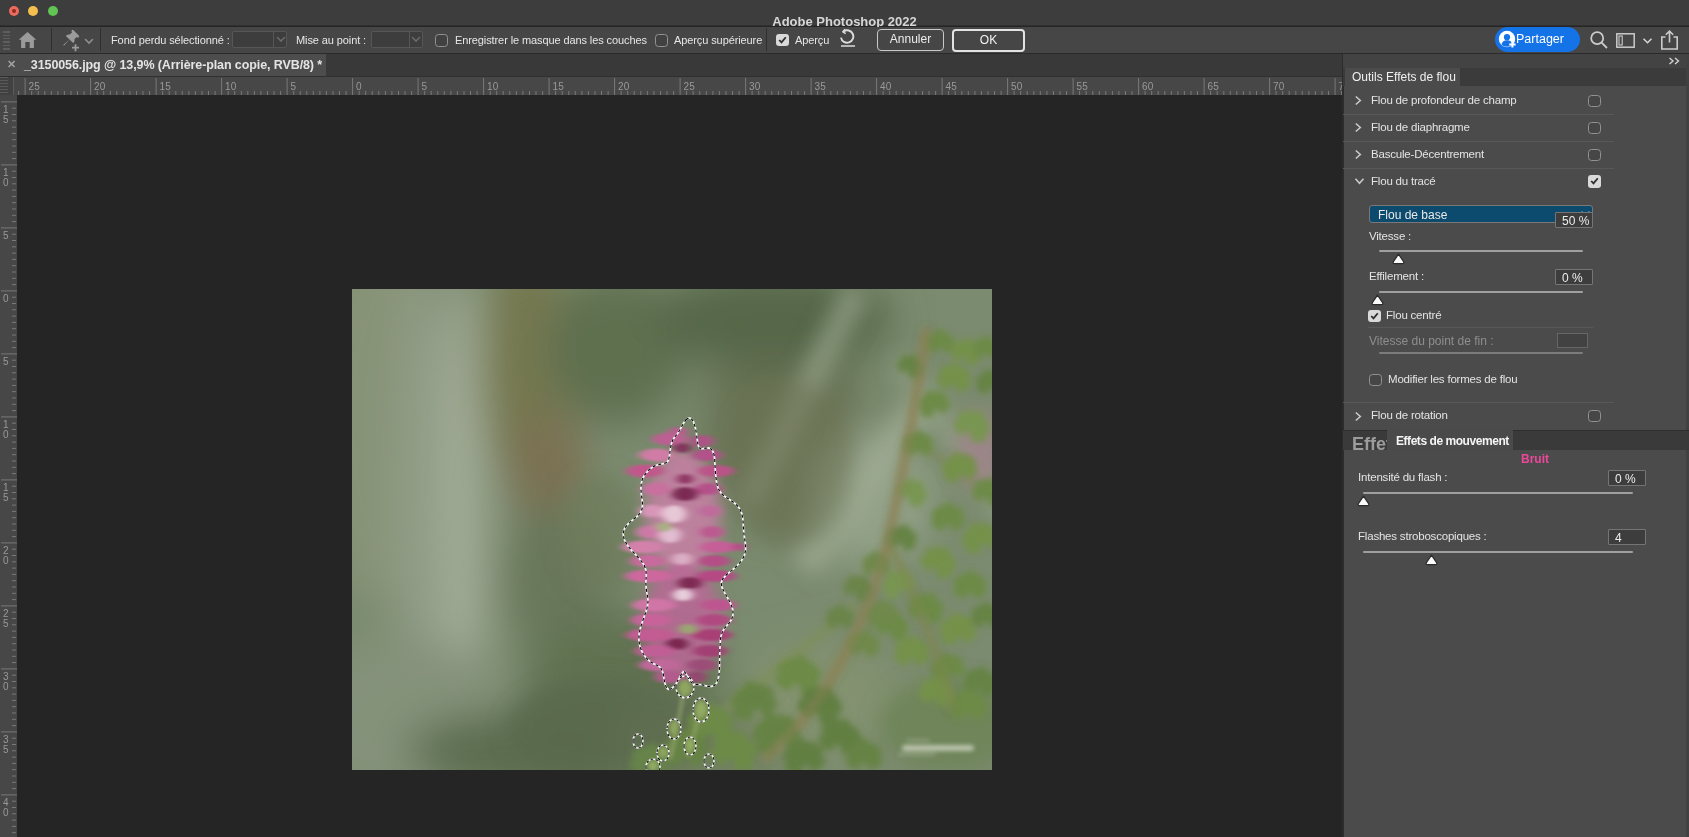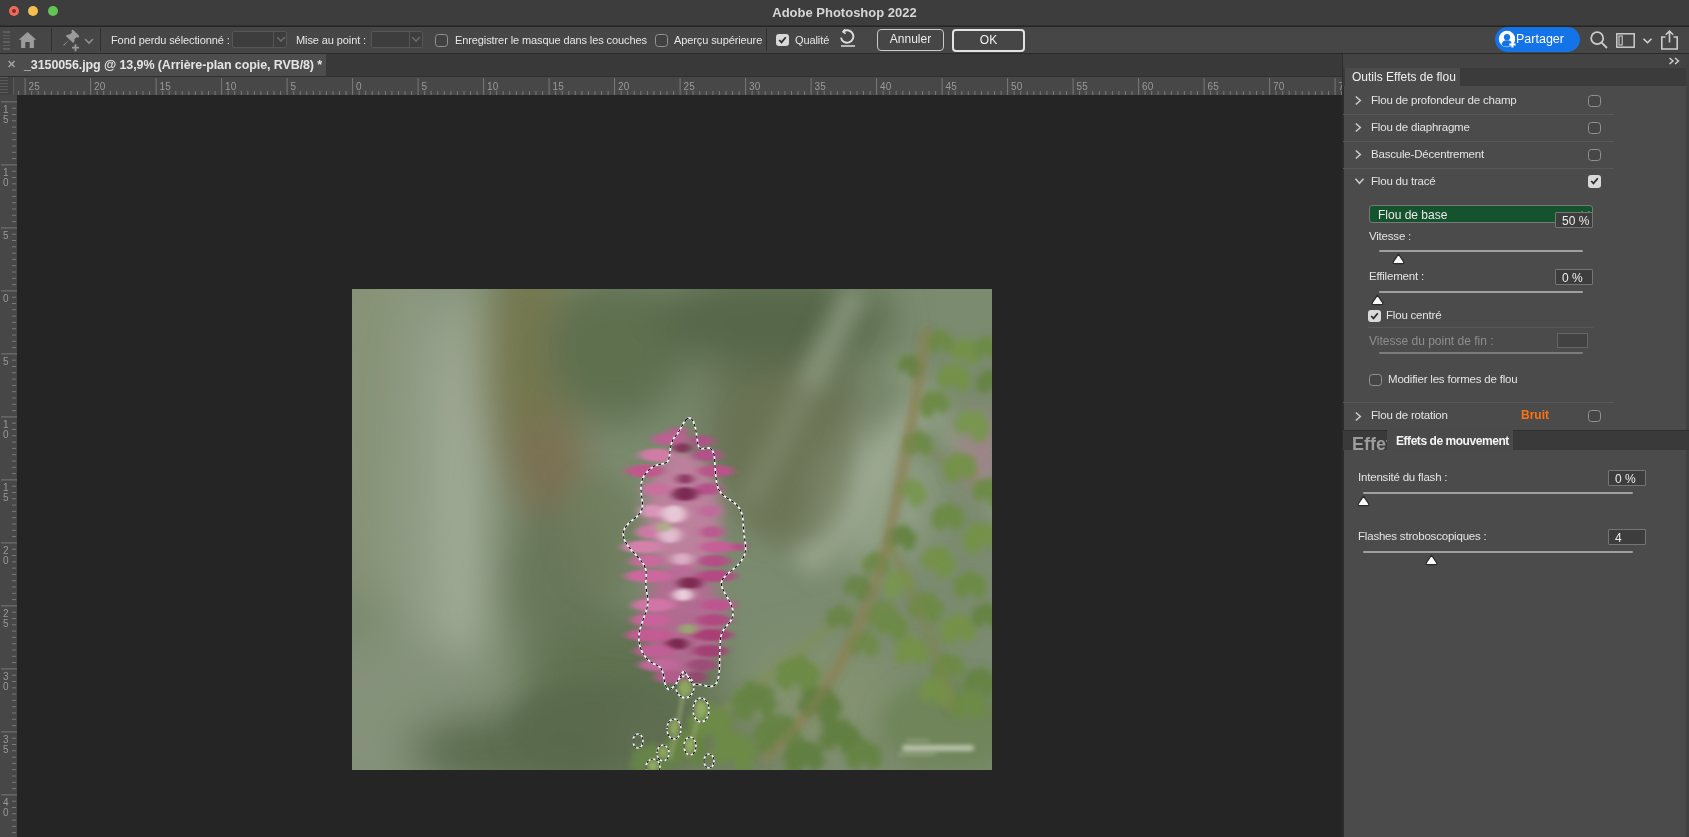--- a/index.html
+++ b/index.html
@@ -11,21 +11,21 @@
 .vbox{background:#3d3d3d;border:1px solid #757575;border-radius:1px;color:#ececec;font-size:12px;padding:1px 0 0 6px}
 .track{height:2px;background:#9f9f9f;border-radius:1px}
 </style></head>
 <body>
 <div class="abs" style="left:0;top:0;width:1689px;height:26px;background:#3d3d3d;border-bottom:1px solid #303030"></div>
 <div class="abs" style="left:9px;top:6px;width:10px;height:10px;border-radius:50%;background:#ec6a5e">
     <div class="abs" style="left:3px;top:3px;width:4px;height:4px;border-radius:50%;background:#8c2b22"></div>
   </div>
 <div class="abs" style="left:28px;top:6px;width:10px;height:10px;border-radius:50%;background:#f5bf4f"></div>
 <div class="abs" style="left:48px;top:6px;width:10px;height:10px;border-radius:50%;background:#61c454"></div>
-<div class="abs" style="left:0;top:5px;width:1689px;text-align:center;color:#d6d6d6;font-size:13px;font-weight:600">Adobe Photoshop 2022</div>
+<div class="abs" style="left:0;top:14px;width:1689px;text-align:center;color:#d6d6d6;font-size:13px;font-weight:600">Adobe Photoshop 2022</div>
 <div class="abs" style="left:0;top:27px;width:1689px;height:27px;background:#464646;border-bottom:1px solid #2a2a2a"></div>
 <div class="abs" style="left:3px;top:31px;width:7px;height:19px;background:repeating-linear-gradient(to bottom,#5e5e5e 0 1.5px,transparent 1.5px 3.5px)"></div>
 <div class="abs" style="left:18px;top:31px">
     <svg width="19" height="18" viewBox="0 0 19 18">
       <path d="M9.5 1 L18.3 8.8 H15.9 V17 H11.7 V11 H7.3 V17 H3.1 V8.8 H0.7 Z" fill="#9b9b9b"></path>
     </svg>
   </div>
 <div class="abs" style="left:51px;top:28px;width:1px;height:23px;background:#2f2f2f"></div>
 <div class="abs" style="left:57px;top:28px">
     <svg width="26" height="24" viewBox="0 0 26 24">
@@ -60,21 +60,21 @@
 <div class="abs cb" style="left:435px;top:34px"></div>
 <div class="abs olbl" style="left:455px;top:34px">Enregistrer le masque dans les couches</div>
 <div class="abs cb" style="left:655px;top:34px"></div>
 <div class="abs olbl" style="left:674px;top:34px">Aperçu supérieure</div>
 <div class="abs" style="left:766px;top:28px;width:1px;height:23px;background:#2f2f2f"></div>
 <div class="abs cbw" style="left:776px;top:33.5px">
     <svg width="9" height="8" viewBox="0 0 9 8">
       <path d="M1.2 4 L3.5 6.4 L7.8 1.2" stroke="#2e2e2e" stroke-width="1.8" fill="none"></path>
     </svg>
   </div>
-<div class="abs olbl" style="left:795px;top:34px">Qualité</div>
+<div class="abs olbl" style="left:795px;top:34px">Aperçu</div>
 <div class="abs" style="left:838px;top:28.5px">
     <svg width="20" height="23" viewBox="0 0 20 23">
       <g stroke="#dcdcdc" fill="none">
         <path d="M5.6 2.4 A6.2 6.2 0 1 1 3.0 8.6" stroke-width="1.9"></path>
         <path d="M7.2 0.2 L4.9 2.8 L7.7 4.6" stroke-width="1.6" stroke-linejoin="round"></path>
         <path d="M3.0 17.0 H17.0" stroke-width="1.5"></path>
       </g>
     </svg>
   </div>
 <div class="abs" style="left:877px;top:29px;width:67px;height:22px;border:1.5px solid #c9c9c9;border-radius:4px;color:#ececec;font-size:12px;text-align:center;line-height:19px">Annuler</div>
@@ -692,21 +692,21 @@
   </div>
 <div class="abs lbl" style="left:1371px;top:174.5px">Flou du tracé</div>
 <div class="abs cbw" style="left:1588px;top:175.0px">
     <svg width="9" height="8" viewBox="0 0 9 8">
       <path d="M1.2 4 L3.5 6.4 L7.8 1.2" stroke="#2e2e2e" stroke-width="1.8" fill="none"></path>
     </svg>
   </div>
 <div class="abs" style="left:1343px;top:113.8px;width:271px;height:1px;background:#585858"></div>
 <div class="abs" style="left:1343px;top:140.8px;width:271px;height:1px;background:#585858"></div>
 <div class="abs" style="left:1343px;top:167.8px;width:271px;height:1px;background:#585858"></div>
-<div class="abs" style="left:1369px;top:205px;width:224px;height:17.5px;background:#14532d;border:1px solid #787878;border-radius:3px;color:#e9e9e9;font-size:12px;padding:1.5px 0 0 8px">Flou de base</div>
+<div class="abs" style="left:1369px;top:205px;width:224px;height:17.5px;background:#0c4a6e;border:1px solid #787878;border-radius:3px;color:#e9e9e9;font-size:12px;padding:1.5px 0 0 8px">Flou de base</div>
 <div class="abs" style="left:1580px;top:209.5px">
     <svg width="11" height="8" viewBox="0 0 11 8">
       <path d="M1.5 1.8 L5.5 6.3 L9.5 1.8" stroke="#d9d9d9" stroke-width="1.6" fill="none"></path>
     </svg>
   </div>
 <div class="abs lbl" style="left:1369px;top:230px">Vitesse :</div>
 <div class="abs vbox" style="left:1555px;top:212px;width:38px;height:16px">50 %</div>
 <div class="abs track" style="left:1379px;top:249.5px;width:204px"></div>
 <div class="abs" style="left:1391px;top:252.5px">
     <svg width="15" height="12" viewBox="0 0 15 12">
@@ -739,21 +739,21 @@
       <path d="M1.8 1.5 L6.3 5.5 L1.8 9.5" stroke="#c9c9c9" stroke-width="1.6" fill="none"></path>
     </svg>
   </div>
 <div class="abs lbl" style="left:1371px;top:409px">Flou de rotation</div>
 <div class="abs cb" style="left:1588px;top:409.5px"></div>
 <div class="abs" style="left:1686px;top:54px;width:3px;height:783px;background:#414141"></div>
 <div class="abs" style="left:1343px;top:430px;width:346px;height:19.5px;background:#3a3a3a;border-top:1px solid #2e2e2e"></div>
 <div class="abs" style="left:1352px;top:433.5px;color:#9c9c9c;font-size:18px;font-weight:700">Effets</div>
 <div class="abs" style="left:1387px;top:430px;width:126px;height:19.5px;background:#4a4a4a"></div>
 <div class="abs" style="left:1396px;top:433.5px;color:#f4f4f4;font-size:12px;font-weight:700;letter-spacing:-0.45px">Effets de mouvement</div>
-<div class="abs" style="left:1521px;top:408px;color:#f97316;font-size:12px;font-weight:700">Bruit</div>
+<div class="abs" style="left:1521px;top:452px;color:#ec4899;font-size:12px;font-weight:700">Bruit</div>
 <div class="abs lbl" style="left:1358px;top:471px">Intensité du flash :</div>
 <div class="abs vbox" style="left:1608px;top:469.5px;width:38px;height:16px">0 %</div>
 <div class="abs track" style="left:1363px;top:491.5px;width:270px"></div>
 <div class="abs" style="left:1356px;top:494.5px">
     <svg width="15" height="12" viewBox="0 0 15 12">
       <path d="M7.5 1.2 L12.6 8.6 Q13.6 10.7 11.3 10.7 L3.7 10.7 Q1.4 10.7 2.4 8.6 Z" fill="#fafafa" stroke="#2b2b2b" stroke-width="1.2" stroke-linejoin="round"></path>
     </svg>
   </div>
 <div class="abs lbl" style="left:1358px;top:530px">Flashes stroboscopiques :</div>
 <div class="abs vbox" style="left:1608px;top:528.5px;width:38px;height:16px">4</div>

